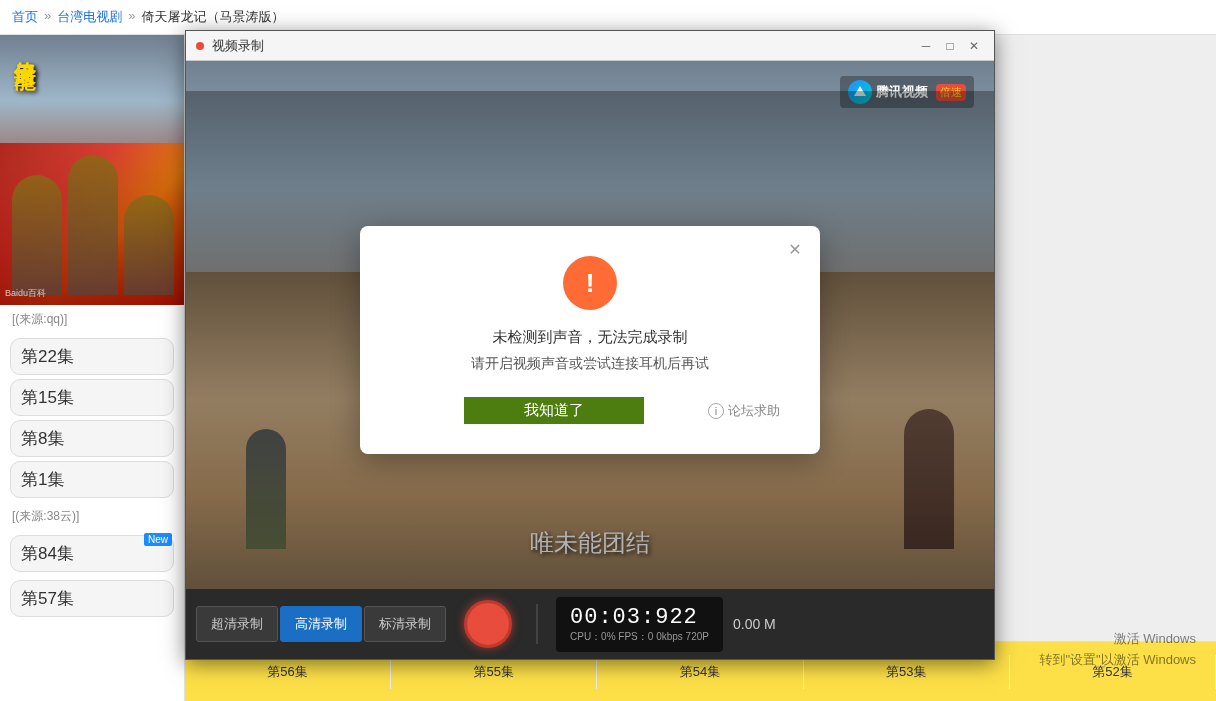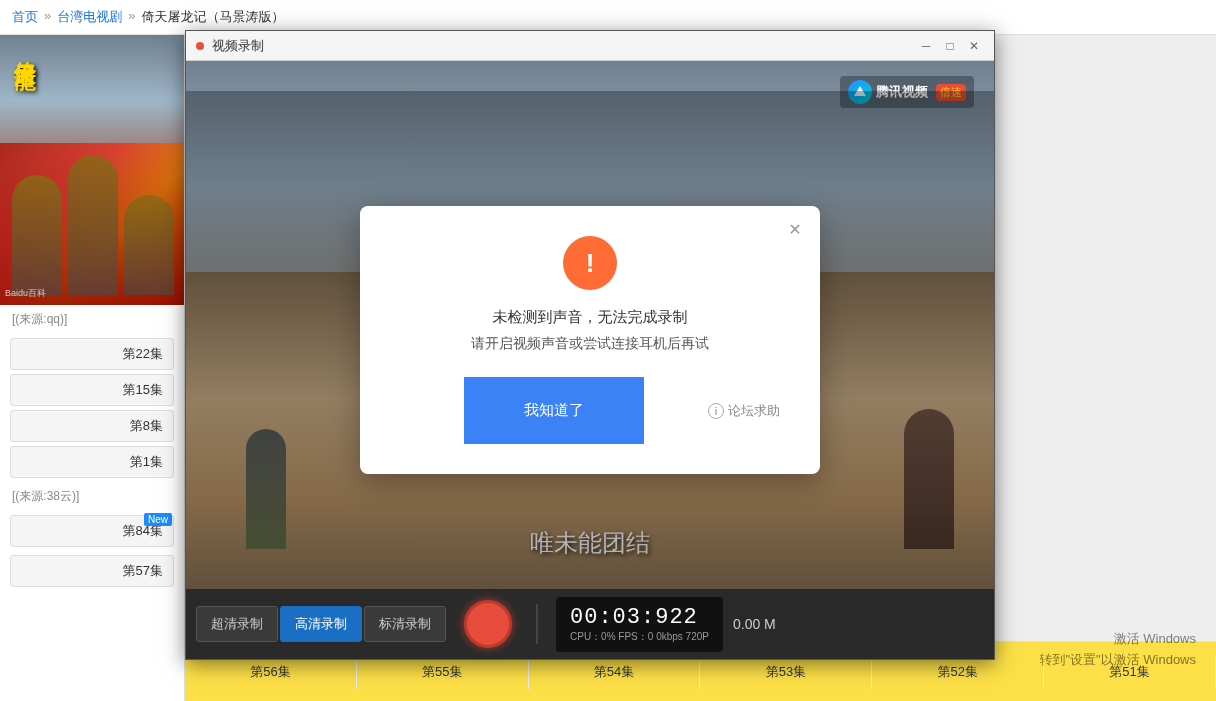--- a/index.html
+++ b/index.html
@@ -121,23 +121,23 @@
       color: #888;
     }
 
     .episode-btn {
       display: block;
       width: calc(100% - 20px);
       margin: 4px 10px;
       padding: 6px 10px;
       background: #f5f5f5;
       border: 1px solid #ddd;
-      border-radius: 3px;
-      text-align: right;
-      font-size: 13px;
+      border-radius: 10px;
+      text-align: left;
+      font-size: 17px;
       color: #333;
       cursor: pointer;
     }
 
     
     .main-area {
       position: absolute;
       top: 35px;
       left: 185px;
       right: 0;
@@ -459,22 +459,22 @@
     .dialog-actions {
       display: flex;
       align-items: center;
       justify-content: space-between;
     }
 
     .dialog-confirm-btn {
       flex: 1;
       max-width: 180px;
       margin: 0 auto;
-      padding: 24px 30px;
-      background: #3b82f6;
+      padding: 4px 30px;
+      background: #4d7c0f;
       color: #fff;
       border: none;
       border-radius: 0;
       font-size: 15px;
       cursor: pointer;
       font-family: inherit;
     }
 
     .dialog-help {
       display: flex;
@@ -577,21 +577,20 @@
   </div>
 
   <div class="main-area">
 
     <div class="episode-grid">
       <div class="episode-grid-item">第56集</div>
       <div class="episode-grid-item">第55集</div>
       <div class="episode-grid-item">第54集</div>
       <div class="episode-grid-item">第53集</div>
       <div class="episode-grid-item">第52集</div>
-      <div class="episode-grid-item">第51集</div>
     </div>
   </div>
 </div>
 
 <div class="recorder-window">
 
   <div class="recorder-titlebar">
     <div class="recorder-dot"></div>
     <span class="recorder-title-text">视频录制</span>
     <div class="window-btn minimize-btn">─</div>

